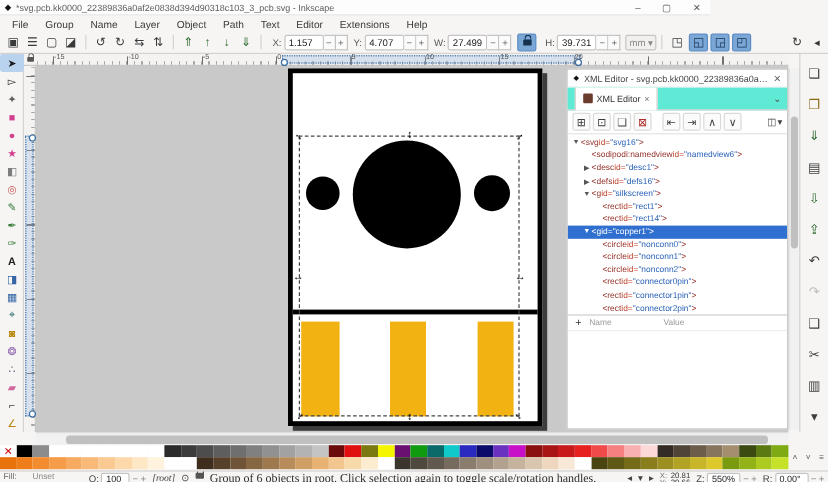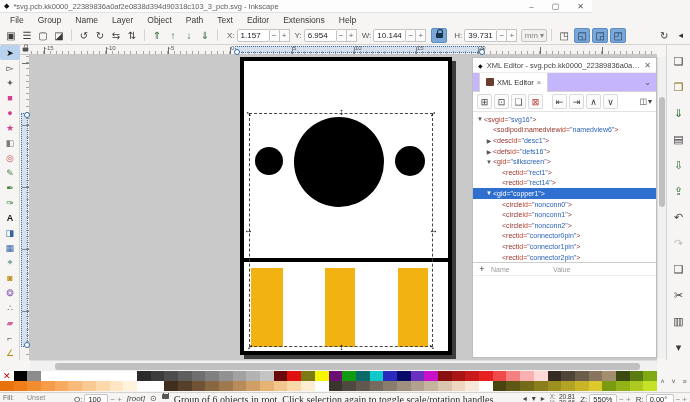--- a/index.html
+++ b/index.html
@@ -59,21 +59,21 @@
   .c-right{left:151px;top:85px;width:30px;height:30px;}
   .pad{position:absolute;top:207px;height:79px;}
   .marquee{position:absolute;left:219px;top:58px;width:184px;height:234px;border:1px dashed #444;}
   .handle{position:absolute;font-size:9px;line-height:9px;color:#000;font-weight:bold;}
 
   
   .xml-panel{position:absolute;left:472px;top:57px;width:185px;height:301px;background:#fff;border:1px solid #bfbdbb;z-index:10;display:flex;flex-direction:column;}
   .xp-header{height:15px;display:flex;align-items:center;padding:0 5px;gap:4px;border-bottom:1px solid #eee;}
   .xp-header .xp-title{font-size:7.5px;color:#444;white-space:nowrap;overflow:hidden;text-overflow:ellipsis;flex:1;}
   .xp-header .xp-close{font-size:8px;color:#666;}
-  .xp-tabs{height:19px;background:#c4b5fd;border-bottom:1px solid #d5d3d1;display:flex;align-items:center;}
+  .xp-tabs{height:19px;background:#5eead4;border-bottom:1px solid #d5d3d1;display:flex;align-items:center;}
   .xp-tab{height:19px;background:#fff;border-right:1px solid #d5d3d1;border-left:1px solid #d5d3d1;display:flex;align-items:center;gap:3px;padding:0 6px;margin-left:6px;}
   .xp-tabicon{width:8px;height:8px;background:#6b3b2e;border-radius:1px;}
   .xp-tab span{font-size:7.5px;color:#333;}
   .xp-tabmenu{margin-left:auto;padding-right:5px;font-size:8px;color:#555;}
   .xp-toolbar{height:20px;display:flex;align-items:center;gap:2px;padding:0 4px;border-bottom:1px solid #e5e3e1;}
   .xp-tbtn{width:15px;height:15px;display:inline-flex;align-items:center;justify-content:center;font-size:9px;border:1px solid #dcdad8;border-radius:2px;background:#fbfbfb;}
   .xp-sep{width:5px;}
   .xp-menu{margin-left:auto;display:flex;align-items:center;font-size:8px;color:#444;gap:1px;}
   .xp-tree{height:150px;overflow:hidden;padding-top:2px;font-family:"DejaVu Sans Mono",monospace;}
   .xrow{height:10.6px;display:flex;align-items:center;font-size:7px;white-space:nowrap;}
@@ -161,25 +161,25 @@
         <span class="tb-btn" style="color: rgb(45, 107, 45);">↓</span>
         <span class="tb-btn" style="color: rgb(45, 107, 45);">⇓</span>
         <span class="tb-sep"></span>
       </span>
     <span id="tb-fields" style="display:flex;align-items:center;">
         <span class="tb-lbl">X:</span>
         <span class="tb-input">1.157</span>
         <span class="tb-mini">−</span>
         <span class="tb-mini">+</span>
         <span class="tb-lbl">Y:</span>
-        <span class="tb-input">6.954</span>
+        <span class="tb-input">4.707</span>
         <span class="tb-mini">−</span>
         <span class="tb-mini">+</span>
         <span class="tb-lbl">W:</span>
-        <span class="tb-input">10.144</span>
+        <span class="tb-input">27.499</span>
         <span class="tb-mini">−</span>
         <span class="tb-mini">+</span>
         <span class="tb-btn tb-active" style="margin: 0px 2px 0px 5px;">
           <span class="lockicon"></span>
         </span>
         <span class="tb-lbl">H:</span>
         <span class="tb-input">39.731</span>
         <span class="tb-mini">−</span>
         <span class="tb-mini">+</span>
       </span>
@@ -537,21 +537,21 @@
       <span class="v">Unset</span>
       <span></span>
 
     </span>
     <span class="sb-item">
       <span>O:</span>
       <span class="sb-box" style="width:24px;">100</span>
       <span class="sb-mini">−</span>
       <span class="sb-mini">+</span>
     </span>
-    <span class="sb-item" style="font-style:italic;">[root]</span>
+    <span class="sb-item" style="font-style:italic;font-family:Liberation Serif, serif;">[root]</span>
     <span class="sb-item">⊙</span>
     <span class="sb-item">
         <span class="lockicon" style="--c:#555;"></span>
       </span>
     <span class="sb-msg">Group of 6 objects in root. Click selection again to toggle scale/rotation handles.</span>
     <span class="sb-item">◂</span>
     <span class="sb-item">▾</span>
     <span class="sb-item">▸</span>
     <span class="sb-xy">
       <span>X:</span>

